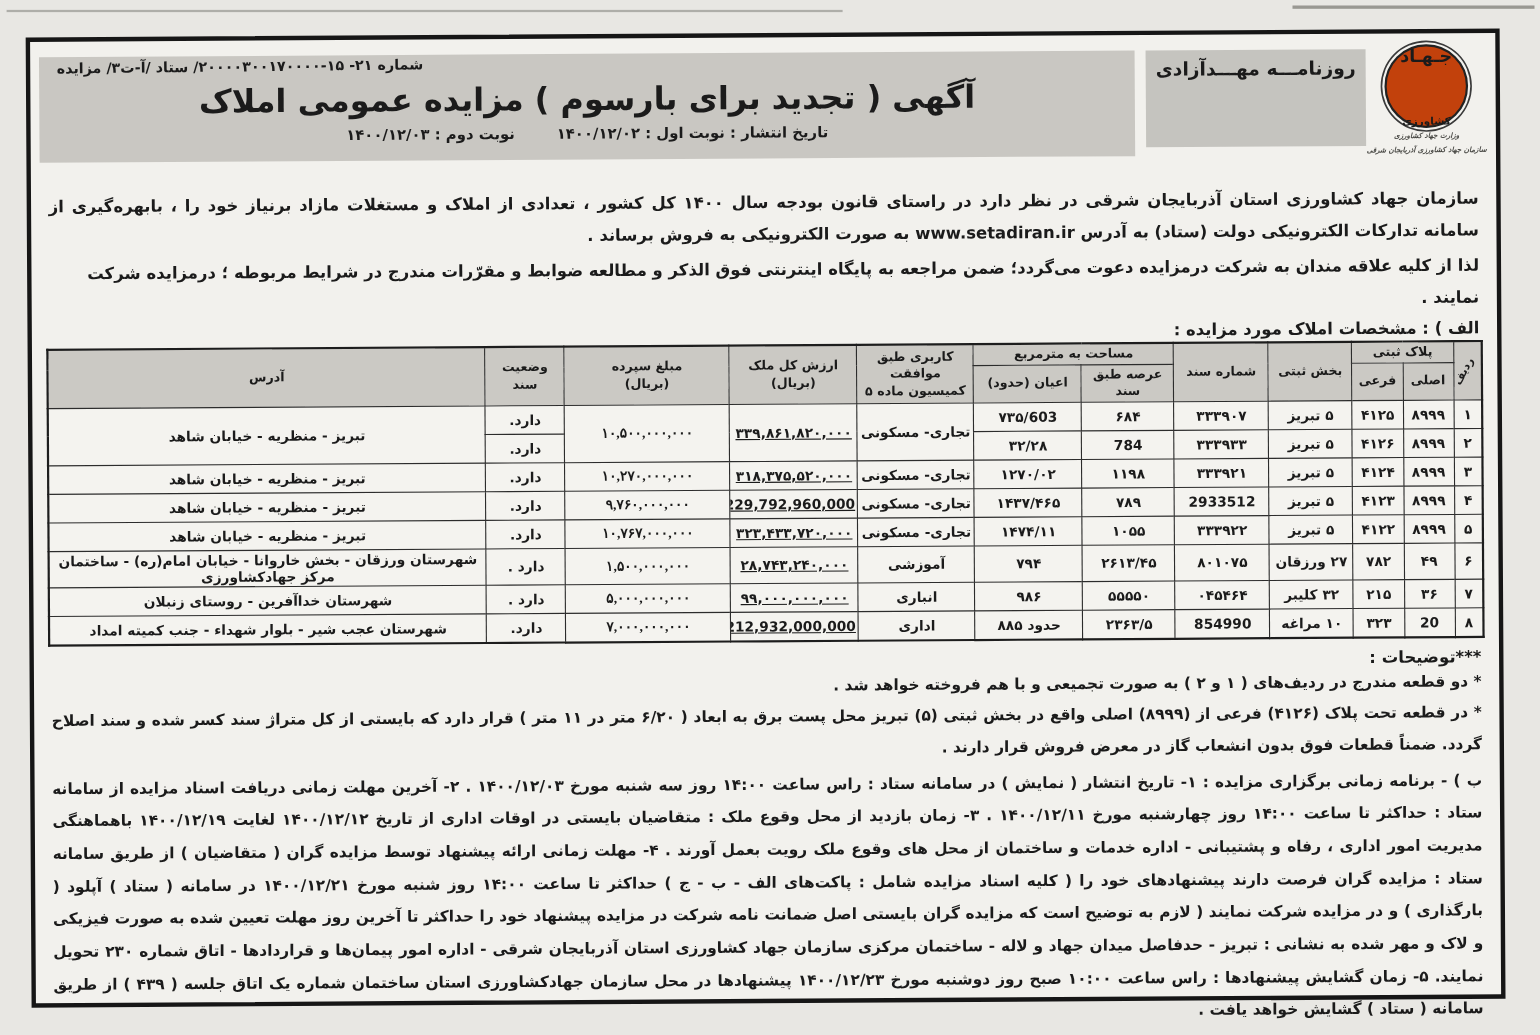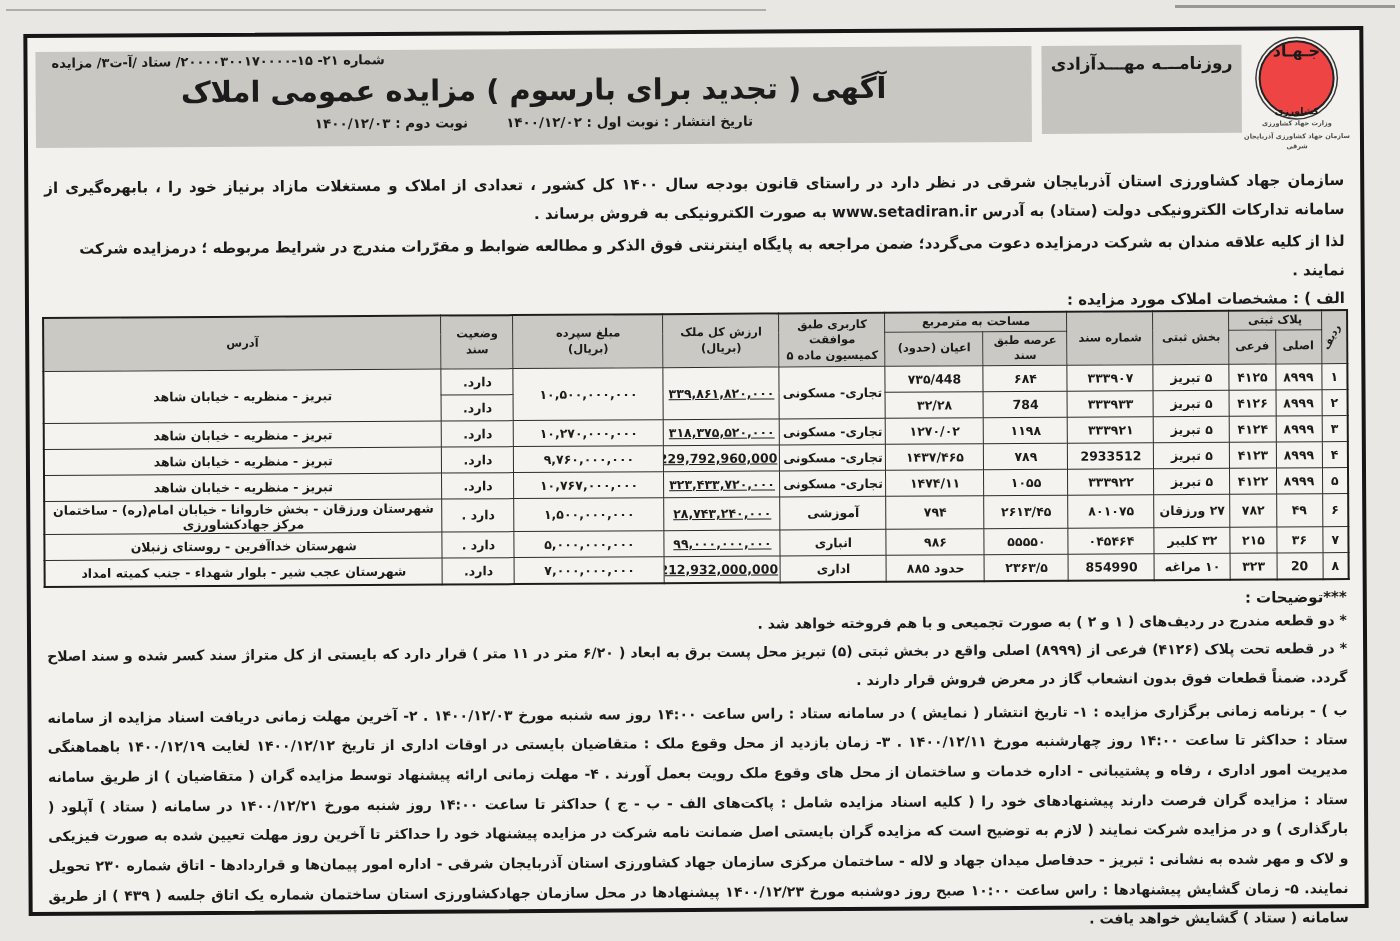--- a/index.html
+++ b/index.html
@@ -20,25 +20,25 @@
     box-sizing:border-box;
   }
 
   
   .header{display:flex;align-items:flex-start;margin:6px 8px 0 8px;height:122px;}
   .logo-wrap{width:110px;flex:0 0 110px;text-align:center;padding-top:2px;}
   .logo-circle{
     width:72px;height:72px;margin:2px auto 2px auto;border:2.5px solid #222;border-radius:50%;
     box-shadow:0 0 0 2px #f2f1ed,0 0 0 3.5px #3a3a3a;
     display:flex;flex-direction:column;align-items:center;justify-content:center;gap:1px;
-    background:#ef4444;
+    background:#c2410c;
   }
   .logo-l1{font-size:16px;font-weight:bold;}
   .logo-l2{font-size:9.5px;font-weight:bold;margin-top:44px;}
-  .logo-cap{font-size:6.5px;color:#4a4a46;line-height:1.5;margin-top:3px;font-weight:bold;}
+  .logo-cap{font-size:6.5px;color:#4a4a46;line-height:1.5;margin-top:3px;font-weight:bold;font-style:italic;}
   .newsbox{
     flex:0 0 200px;height:88px;margin-top:8px;margin-left:10px;
     background:#c5c4bf;text-align:center;padding-top:8px;box-sizing:border-box;
   }
   .newsbox .nm{font-size:17px;font-weight:bold;}
   .band{
     flex:1 1 auto;height:96px;margin-top:8px;background:#c9c7c2;
     position:relative;text-align:center;
   }
   .ref-number{
@@ -61,21 +61,21 @@
     border:2.5px solid #1d1d1d;table-layout:fixed;
   }
   table.props th,table.props td{
     border:1.5px solid #2c2c2c;padding:1px 2px;text-align:center;vertical-align:middle;
     font-weight:bold;overflow:hidden;
   }
   table.props th{background:#cbc9c4;font-size:11.5px;line-height:1.35;}
   table.props td{background:#f4f3ef;font-size:12.5px;height:23px;}
   .radif-h span{display:inline-block;transform:rotate(-62deg);font-size:10px;}
   td.val{font-size:10.5px;text-decoration:underline;}
-  td.dep{font-size:13px;letter-spacing:.5px;}
+  td.dep{font-size:13px;letter-spacing:.5px;font-family:Liberation Serif, serif;}
   td.addr{font-size:11.5px;}
   .th-sub{font-size:10.5px;}
 
   
   .notes{margin:8px 16px 0 16px;}
   .notes-title{font-size:15px;font-weight:900;}
   .note-item{font-size:14px;font-weight:bold;line-height:2.05;text-align:justify;margin:0;}
   .schedule{margin:4px 16px 0 16px;font-size:14px;font-weight:bold;line-height:2.12;text-align:justify;}
   .final-note{margin:2px 16px 0 16px;font-size:14px;font-weight:bold;line-height:1.9;text-align:right;}
 </style>
@@ -163,21 +163,21 @@
       </tr>
     </thead>
     <tbody>
       <tr>
         <td>۱</td>
         <td>۸۹۹۹</td>
         <td>۴۱۲۵</td>
         <td>۵ تبریز</td>
         <td>۳۳۳۹۰۷</td>
         <td>۶۸۴</td>
-        <td>۷۳۵/448</td>
+        <td>۷۳۵/603</td>
         <td rowspan="2">تجاری- مسکونی</td>
         <td rowspan="2" class="val">۳۳۹,۸۶۱,۸۲۰,۰۰۰</td>
         <td rowspan="2" class="dep">۱۰,۵۰۰,۰۰۰,۰۰۰</td>
         <td>دارد.</td>
         <td rowspan="2" class="addr">تبریز - منظریه - خیابان شاهد</td>
       </tr>
       <tr>
         <td>۲</td>
         <td>۸۹۹۹</td>
         <td>۴۱۲۶</td>

